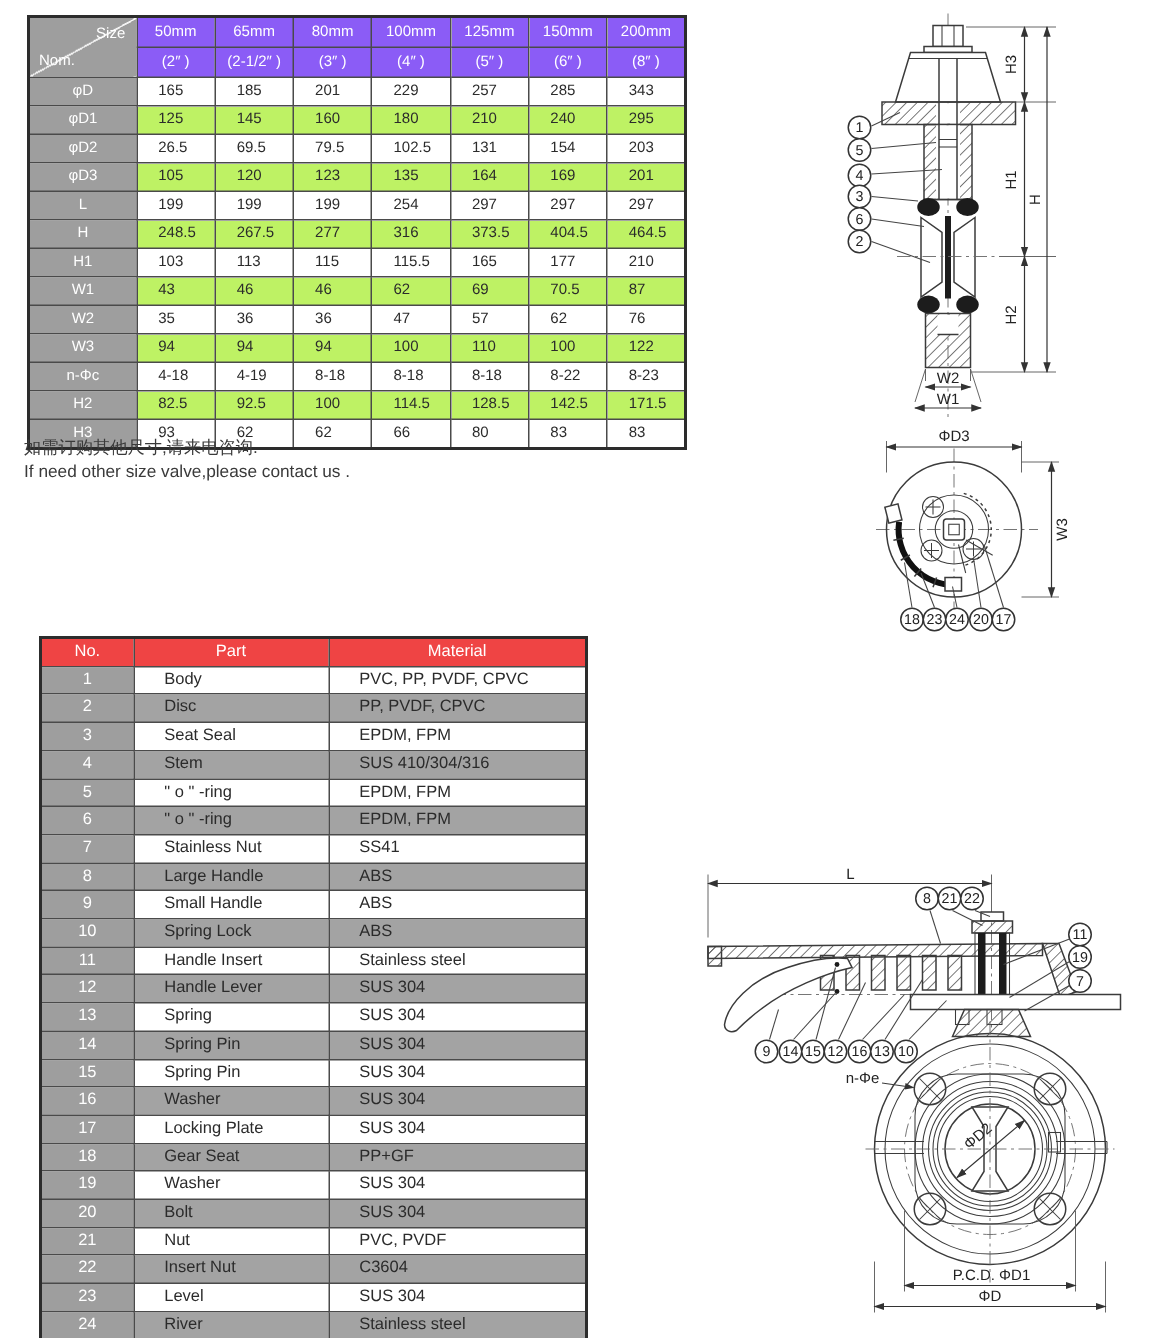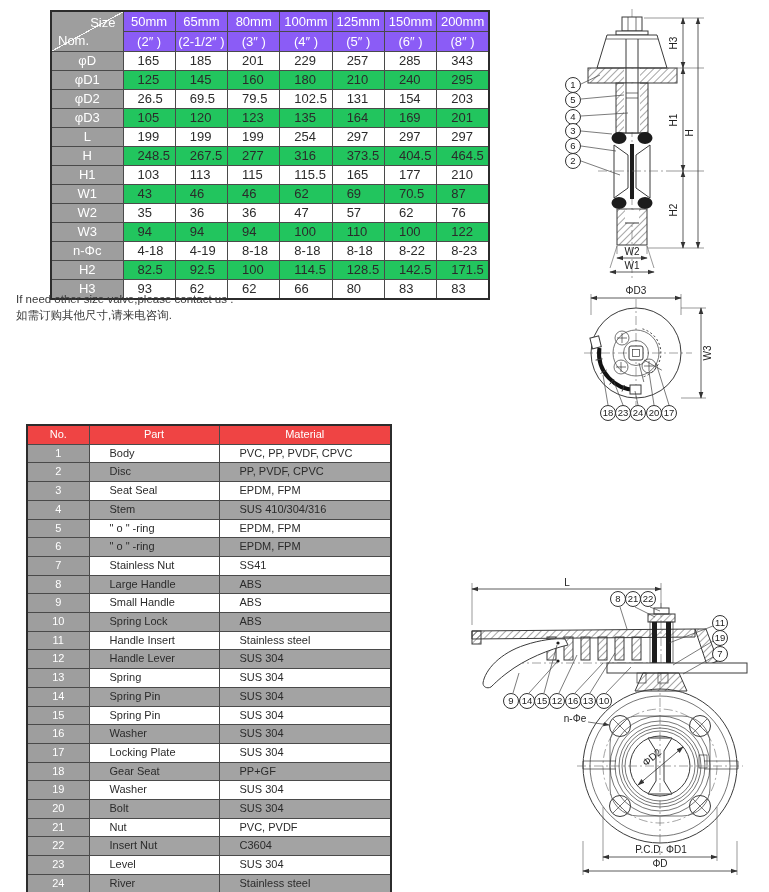--- a/index.html
+++ b/index.html
@@ -1,27 +1,27 @@
 <!DOCTYPE html>
 <html><head>
 <meta charset="utf-8">
 <style>
   html,body{margin:0;padding:0;}
   body{width:769px;height:892px;background:#fff;font-family:"Liberation Sans",sans-serif;position:relative;color:#2b2b2b;}
   .page{position:absolute;inset:0;background:#fff;}
 
   
   table{border-collapse:collapse;table-layout:fixed;}
-  .dim-table{position:absolute;left:18px;top:10px;width:440px;font-size:13px;margin-left:32px;}
+  .dim-table{position:absolute;left:18px;top:10px;width:440px;font-size:10px;}
   .dim-table th,.dim-table td{border:1px solid #4a4a4a;padding:0;height:18px;line-height:18px;overflow:hidden;white-space:nowrap;}
   .dim-table{border:2px solid #2c2c2c;}
   .dim-table thead th{background:#8b5cf6;color:#fff;font-weight:normal;text-align:center;height:19px;line-height:19px;}
   .dim-table tbody th{background:#9e9e9e;color:#fff;font-weight:normal;text-align:center;}
   .dim-table tbody td{background:#fff;text-align:left;padding-left:14px;}
-  .dim-table tbody tr.alt td{background:#22c55e;}
+  .dim-table tbody tr.alt td{background:#bef264;}
   .corner{position:relative;background:#9e9e9e linear-gradient(to bottom right,rgba(0,0,0,0) 49.2%,#f5f5f5 49.2%,#f5f5f5 50.8%,rgba(0,0,0,0) 50.8%) !important;}
   .corner .c-top{position:absolute;top:1px;right:7px;color:#fff;}
   .corner .c-bot{position:absolute;bottom:1px;left:6px;color:#fff;}
 
   
   .note{position:absolute;left:16px;top:291px;font-size:11.5px;line-height:16px;color:#3a3a3a;}
 
   
   .parts-table{position:absolute;left:26px;top:424px;width:364px;font-size:11px;}
   .parts-table{border:2px solid #2c2c2c;}
@@ -228,22 +228,22 @@
           <td>62</td>
           <td>66</td>
           <td>80</td>
           <td>83</td>
           <td>83</td>
         </tr>
       </tbody>
   </table>
 
   <div class="note">
+    <div>如需订购其他尺寸,请来电咨询.</div>
     <div>If need other size valve,please contact us .</div>
-    <div>如需订购其他尺寸,请来电咨询.</div>
   </div>
 
   <table class="parts-table">
     <colgroup>
         <col style="width:62px">
         <col style="width:130px">
         <col style="width:172px">
       </colgroup>
     <thead id="parts-head">
         <tr>

